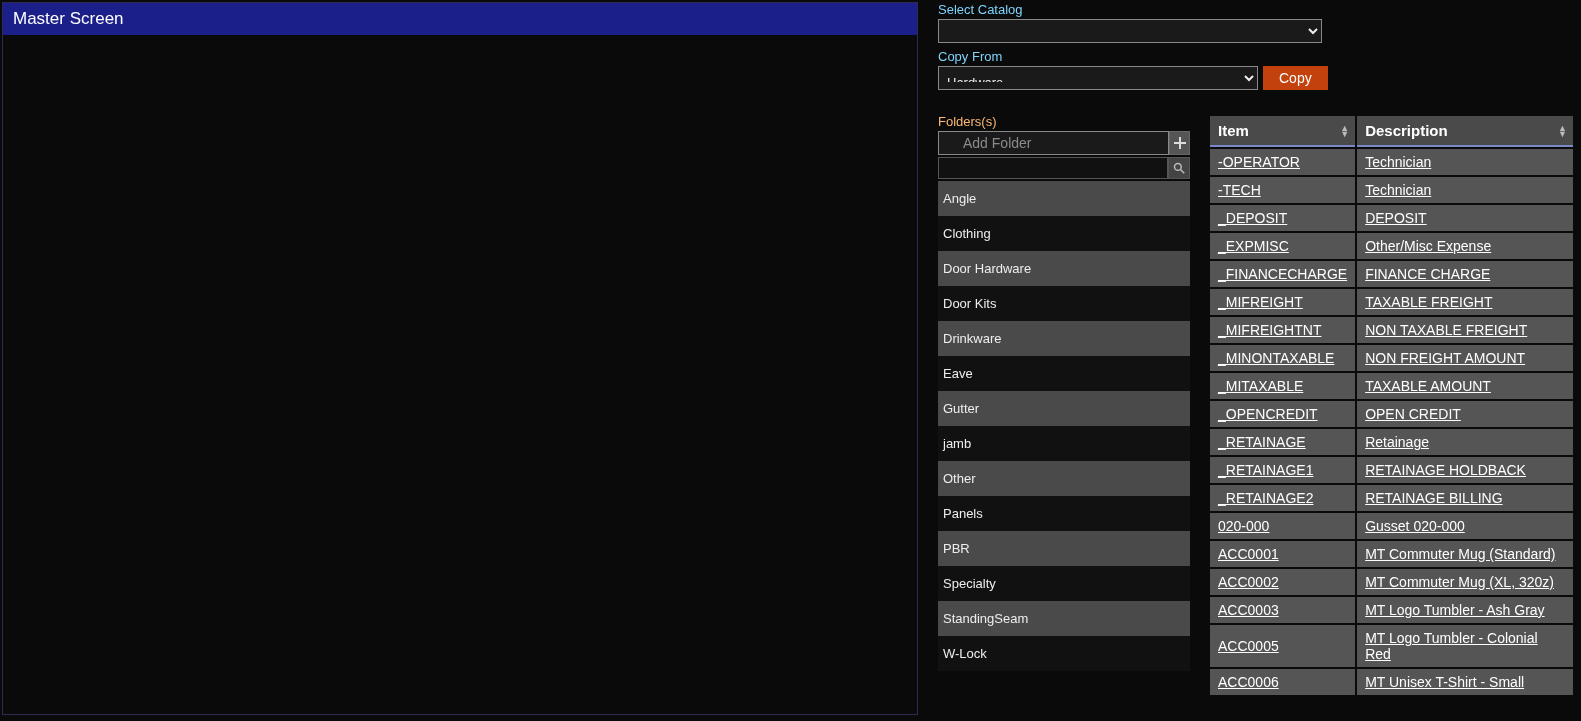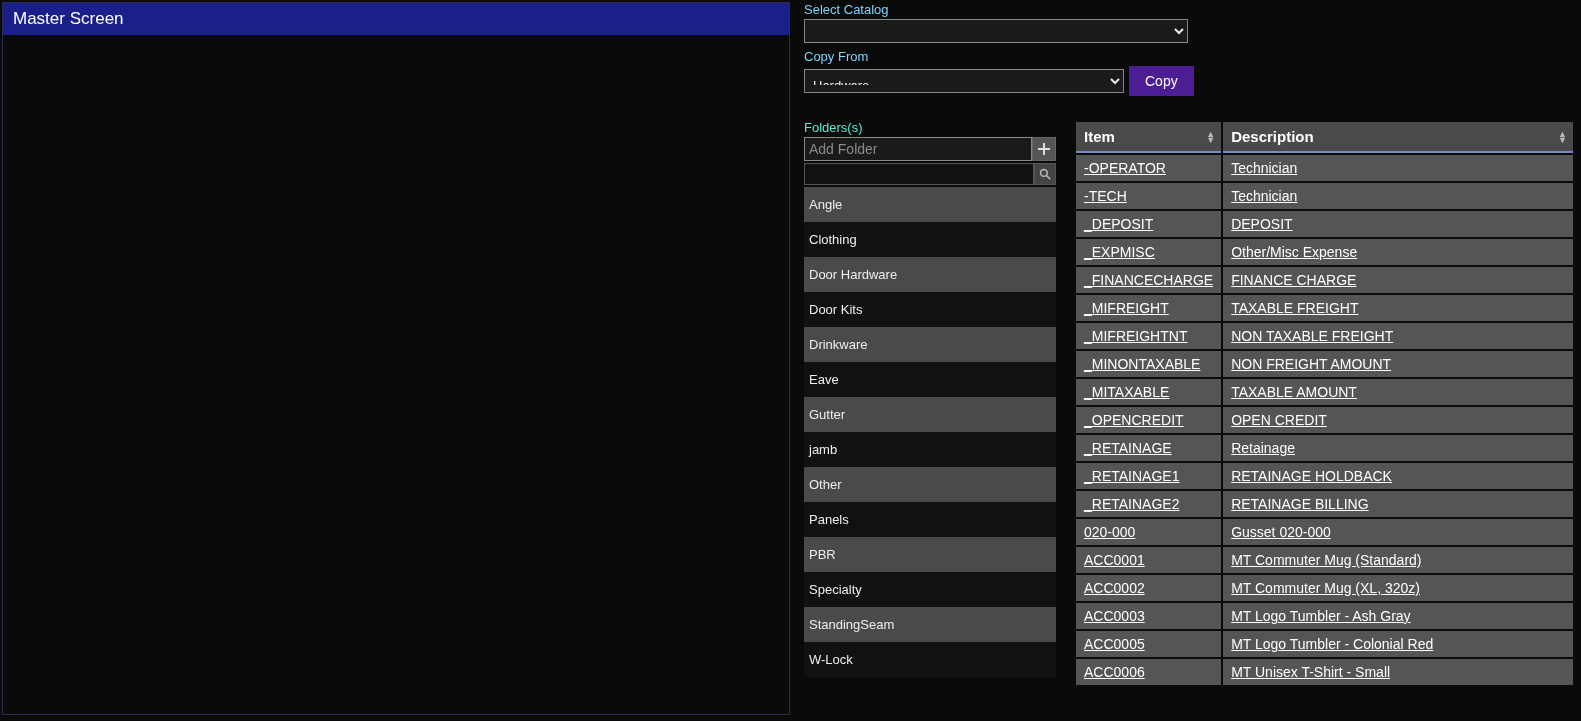--- a/index.html
+++ b/index.html
@@ -7,25 +7,25 @@
     background: #0a0a0a;
     color: #e8e8e8;
     font-family: "Segoe UI", Arial, sans-serif;
     font-size: 13px;
     width: 1581px;
     height: 721px;
     overflow: hidden;
     display: flex;
   }
   .left-panel {
-    width: 788px;
+    width: 916px;
     height: 713px;
     border: 1px solid #2b2b55;
     background: #0a0a0a;
-    margin: 2px 10px 0 2px;
+    margin: 2px 16px 0 2px;
   }
   .left-header {
     background: #1a1f8a;
     color: #fff;
     font-size: 17px;
     padding: 6px 10px;
     font-weight: 400;
   }
   .right-panel {
     flex: 1;
@@ -45,39 +45,39 @@
     color: #eee;
     border: 1px solid #888;
     height: 24px;
     font-size: 13px;
     padding: 7px 4px;
   }
   .select-catalog { width: 384px; }
   .copy-row { display: flex; align-items: center; gap: 5px; }
   .select-copyfrom { width: 320px; }
   .btn-copy {
-    background: #4c1d95;
+    background: #c2410c;
     color: #fff;
     border: none;
-    height: 30px;
+    height: 24px;
     padding: 0 16px;
     font-size: 14px;
     cursor: pointer;
   }
   .lower { display: flex; gap: 18px; margin-top: 18px; align-items:flex-start;}
   .folders-col { width: 252px; }
-  .folders-label { font-size: 13px; color: #5eead4; margin-bottom: 2px; }
+  .folders-label { font-size: 13px; color: #fdba74; margin-bottom: 2px; }
   .addfolder-row { display: flex; }
   .addfolder-input {
     flex: 1;
     background: #1a1a1a;
     border: 1px solid #888;
     color: #c4b5fd;
     height: 24px;
-    padding: 0 4px;
+    padding: 0 24px;
     font-size: 14px;
   }
   .addfolder-input::placeholder { color: #8a8a8a; }
   .icon-btn {
     width: 24px; height: 24px;
     background: #555; color: #ddd; border: 1px solid #666;
     display: flex; align-items: center; justify-content: center;
     cursor: pointer; font-size: 14px;
   }
   .search-row { display: flex; margin-top: 2px; }

